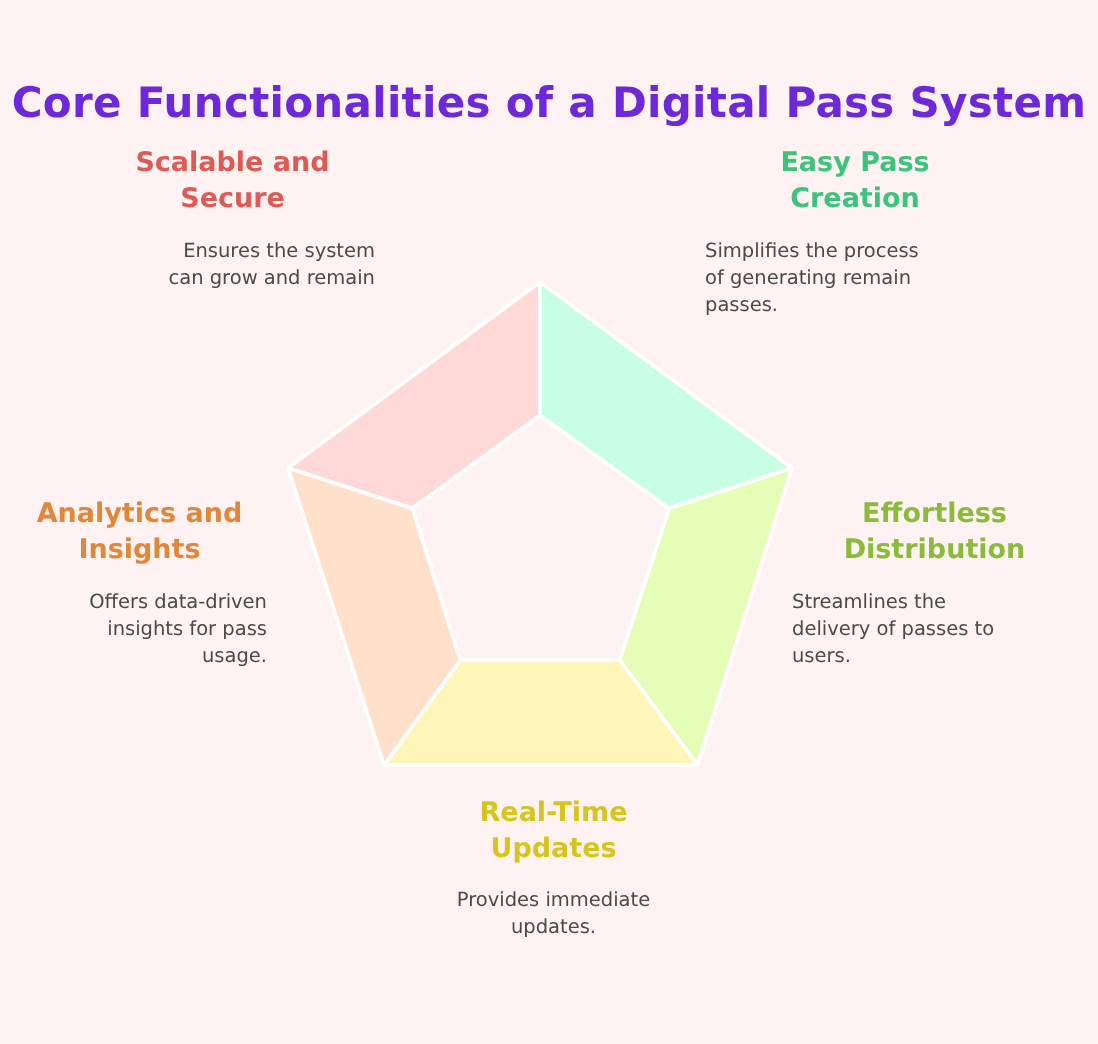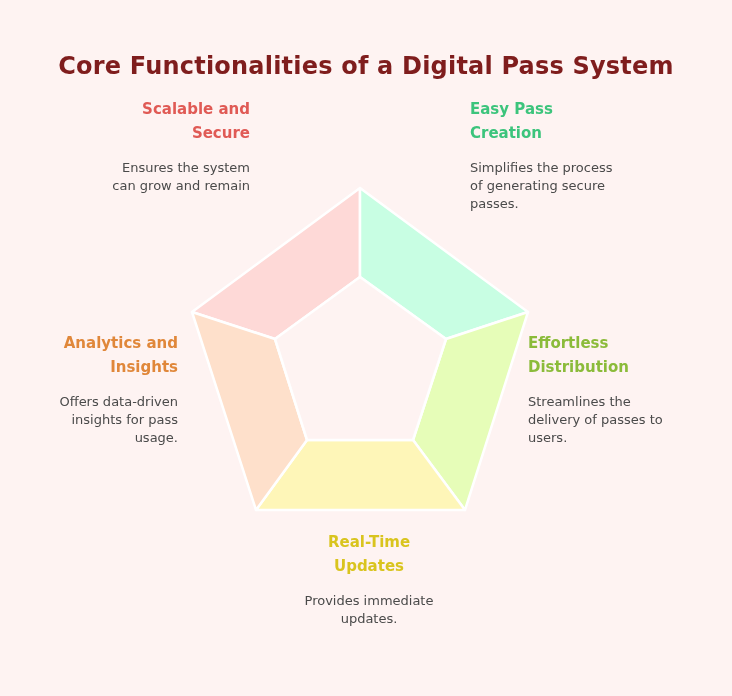--- a/index.html
+++ b/index.html
@@ -2,25 +2,25 @@
 <html><head>
 <meta charset="utf-8">
 <style>
   html, body { margin:0; padding:0; }
   body {
     width:732px; height:696px; background:#fef3f2; position:relative; overflow:hidden;
     font-family: "DejaVu Sans", sans-serif;
   }
   .title {
     position:absolute; left:0; top:52px; width:732px; text-align:center;
-    font-size:24px; font-weight:bold; color:#7f1d1d; letter-spacing:0.2px;
+    font-size:28px; font-weight:bold; color:#6d28d9; letter-spacing:0.2px;
   }
   .diagram { position:absolute; left:0; top:0; }
   .block { position:absolute; }
-  .block .head { font-size:15px; font-weight:bold; line-height:24px; }
+  .block .head { font-size:18px; font-weight:bold; line-height:24px;text-align:center; }
   .block .desc { font-size:13px; color:#4a4a4a; line-height:18px; margin-top:14px; }
   .right { text-align:right; }
   .left { text-align:left; }
   .center { text-align:center; }
 </style>
 </head>
 <body>
 
 <div class="title">Core Functionalities of a Digital Pass System</div>
 
@@ -44,21 +44,21 @@
   </div>
 </div>
 
 <div class="block left" style="left:470px; top:97px; width:200px;">
   <div class="head" style="color:#3cc47c;">
     <div>Easy Pass</div>
     <div>Creation</div>
   </div>
   <div class="desc">
     <div>Simplifies the process</div>
-    <div>of generating secure</div>
+    <div>of generating remain</div>
     <div>passes.</div>
   </div>
 </div>
 
 <div class="block left" style="left:528px; top:331px; width:190px;">
   <div class="head" style="color:#8bbb3a;">
     <div>Effortless</div>
     <div>Distribution</div>
   </div>
   <div class="desc">

